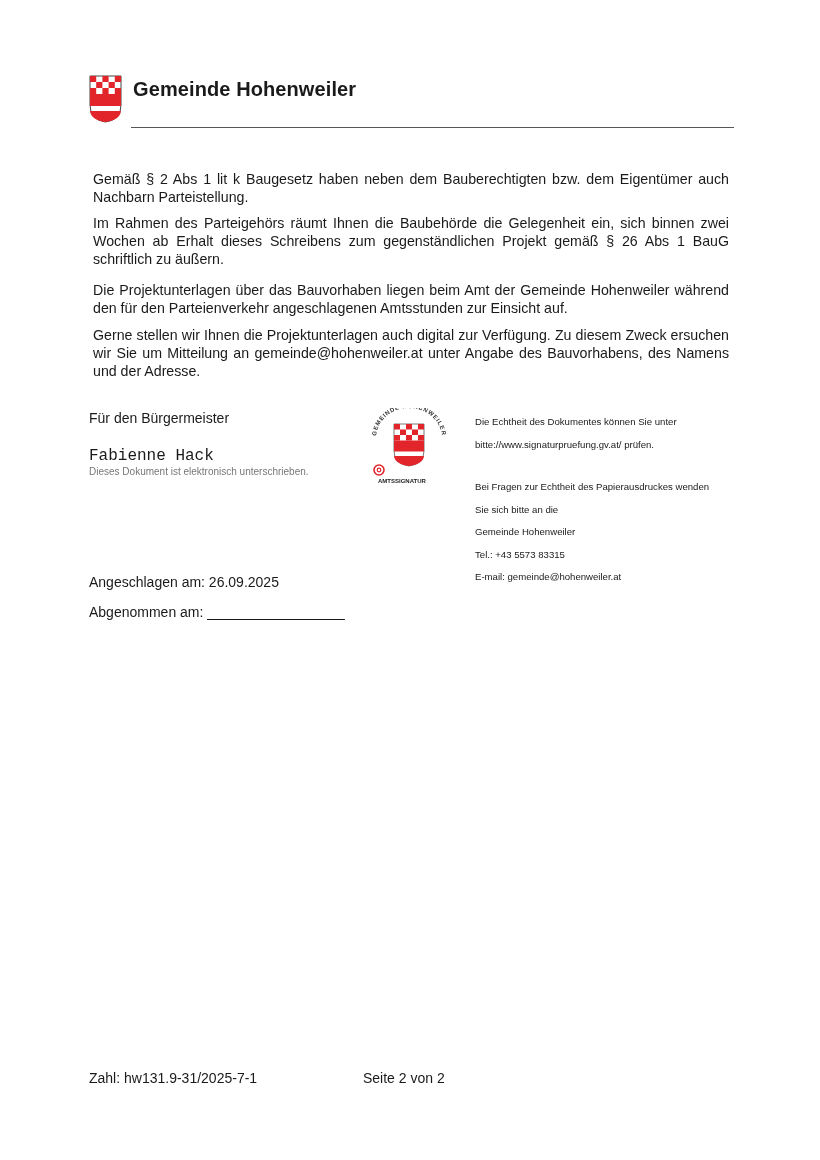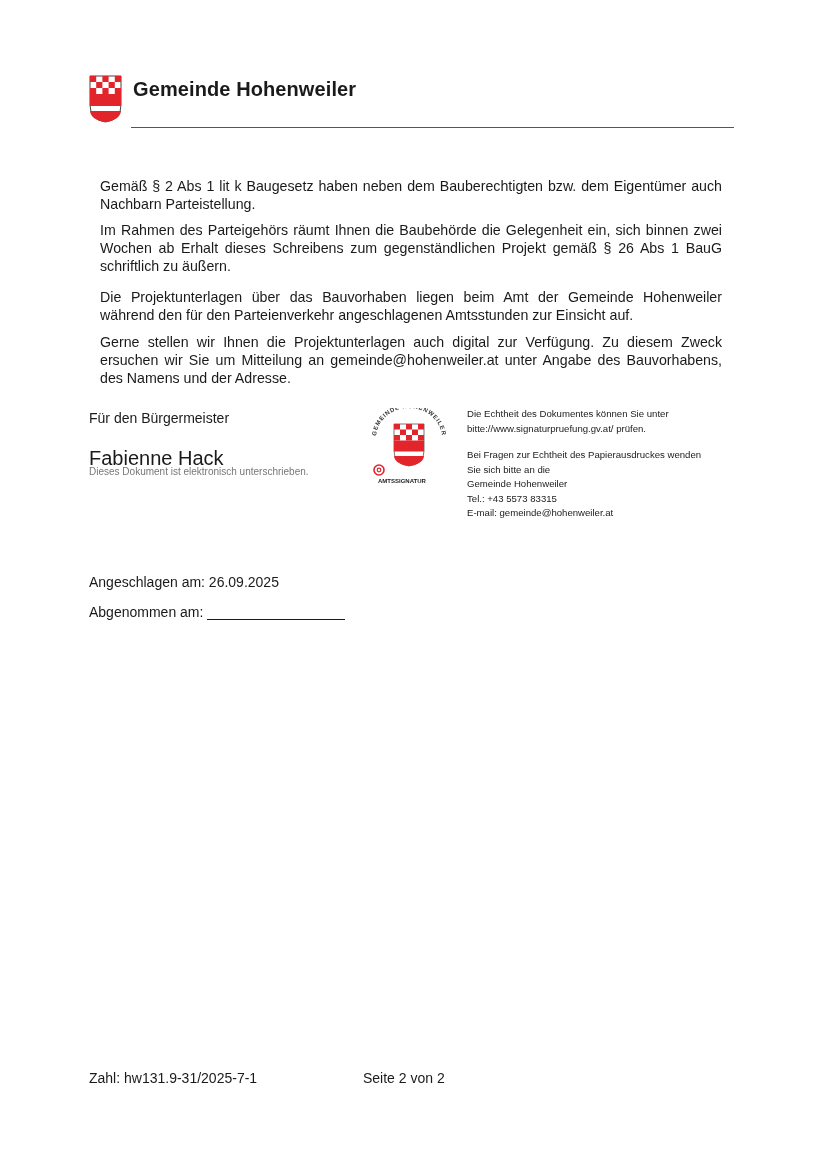--- a/index.html
+++ b/index.html
@@ -2,31 +2,31 @@
 <html><head>
 <meta charset="utf-8">
 <style>
   html, body { margin:0; padding:0; background:#ffffff; }
   body { width:820px; height:1160px; position:relative; font-family:"Liberation Sans", sans-serif; color:#1a1a1a; }
   .abs { position:absolute; }
   .header-title { left:133px; top:78px; font-size:20px; font-weight:bold; color:#1a1a1a; letter-spacing:0.1px; }
   .header-rule { left:131px; top:127px; width:603px; height:1px; background:#555; }
   .crest { left:89px; top:75px; width:33px; height:48px; }
   .body { left:89px; width:644px; font-size:14.2px; line-height:18px; text-align:justify; }
-  .body p { margin:11px; }
+  .body p { margin:4px; }
   .p1 { top:166px; }
   .p2 { top:210px; }
   .p3 { top:277px; }
   .p4 { top:322px; }
   .sig-label { left:89px; top:410px; font-size:14px; }
-  .sig-name { left:89px; top:447px; font-size:20px; }
+  .sig-name { left:89px; top:447px; font-size:16px;font-family:Liberation Mono, monospace; }
   .sig-note { left:89px; top:466px; font-size:10px; color:#777;text-align:right; }
   .seal { left:366px; top:408px; width:86px; height:78px; }
   .verify { left:463px; top:405px; font-size:9.6px; line-height:10.5px; color:#1a1a1a; }
-  .verify p { margin:4px; }
+  .verify p { margin:12px; }
   .verify .gap { height:8px; }
   .posted { left:89px; top:574px; font-size:14px; }
   .removed { left:89px; top:604px; font-size:14px; }
   .removed .line { display:inline-block; width:138px; border-bottom:1px solid #1a1a1a; height:14px; vertical-align:bottom; margin-left:4px; }
   .footer-ref { left:89px; top:1070px; font-size:14px; }
   .footer-page { left:363px; top:1070px; font-size:14px; }
 </style>
 </head>
 <body>
 

